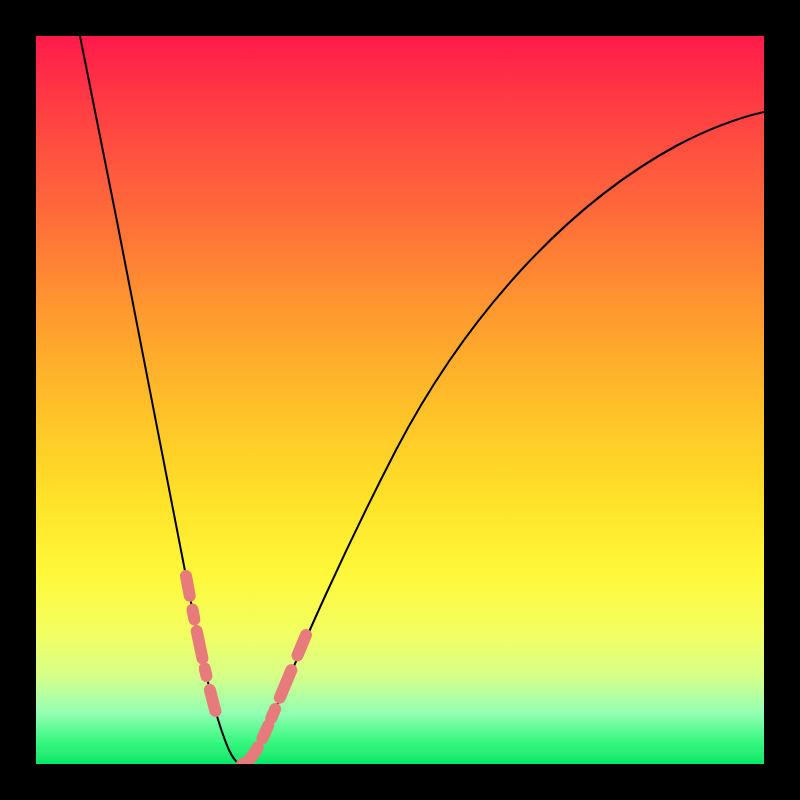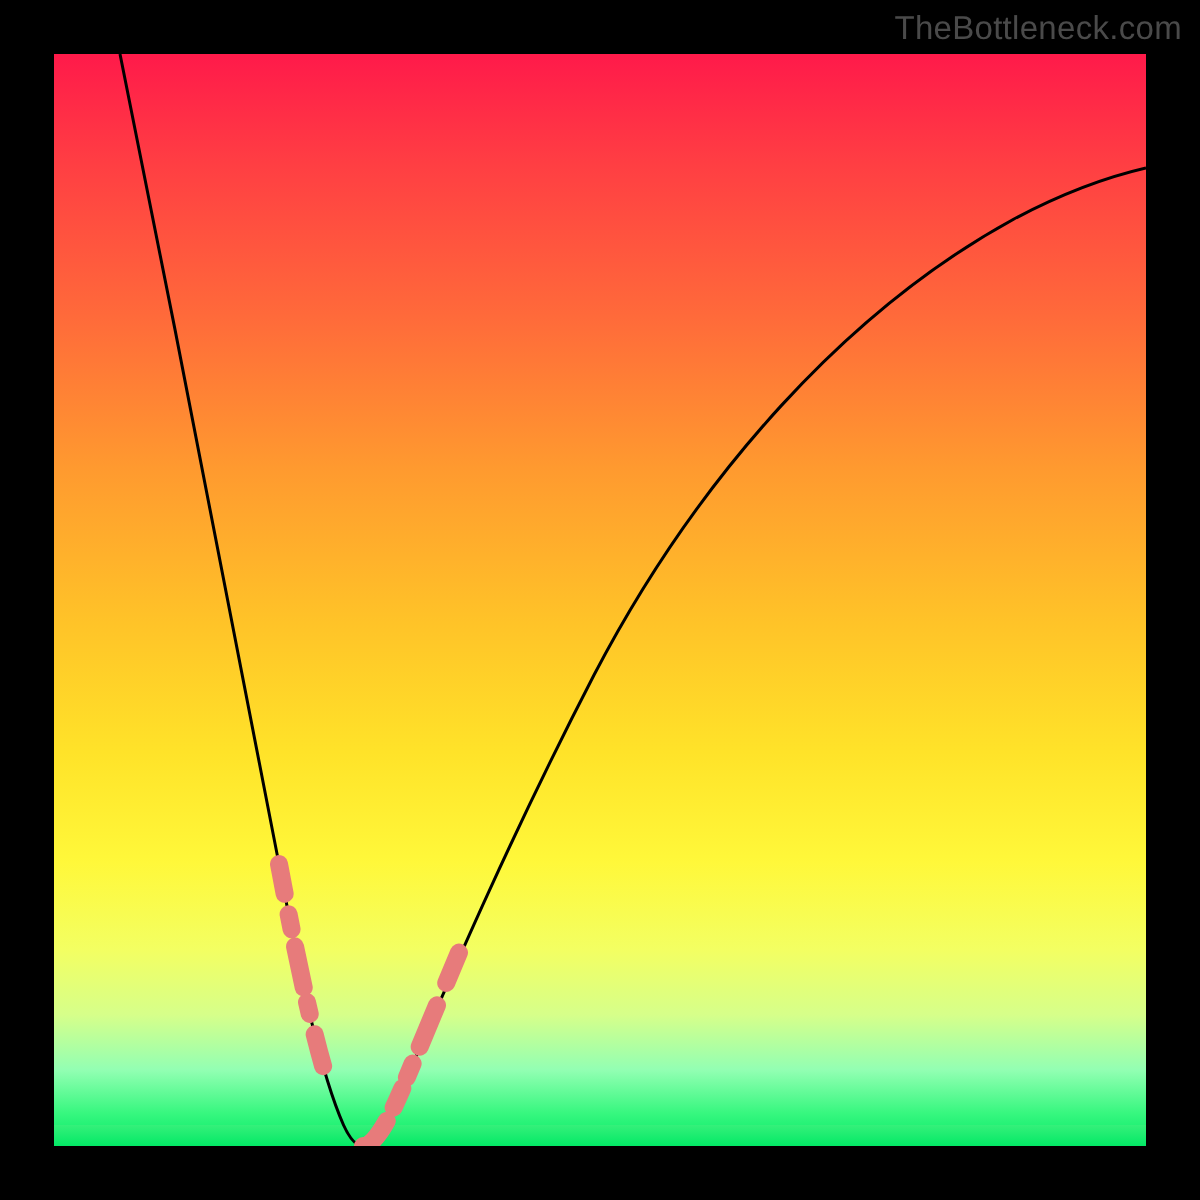--- a/index.html
+++ b/index.html
@@ -116,14 +116,13 @@
     </g>
     <g class="beads2">
       <path d="
         M 206 728
         C 212 728, 220 718, 232 690
         C 248 652, 266 608, 284 566
       "></path>
     </g>
   </svg>
 
-  <div class="watermark">TheBottleneck.com</div>
 </div>
 
 </body></html>

